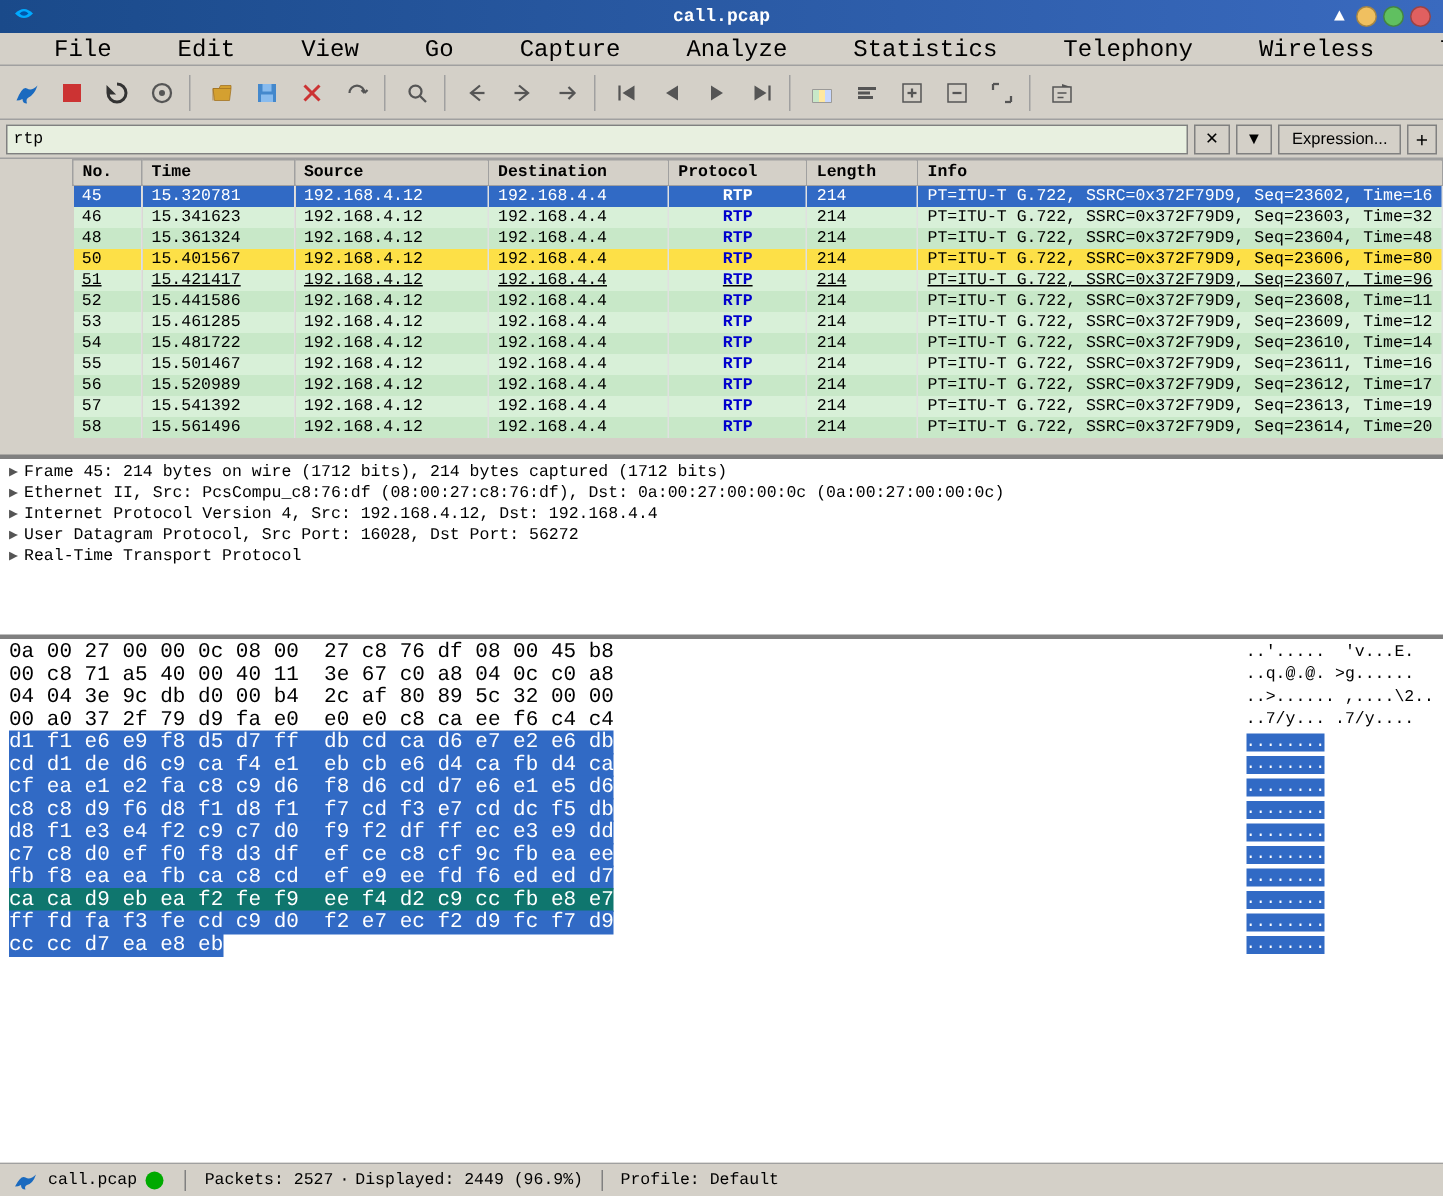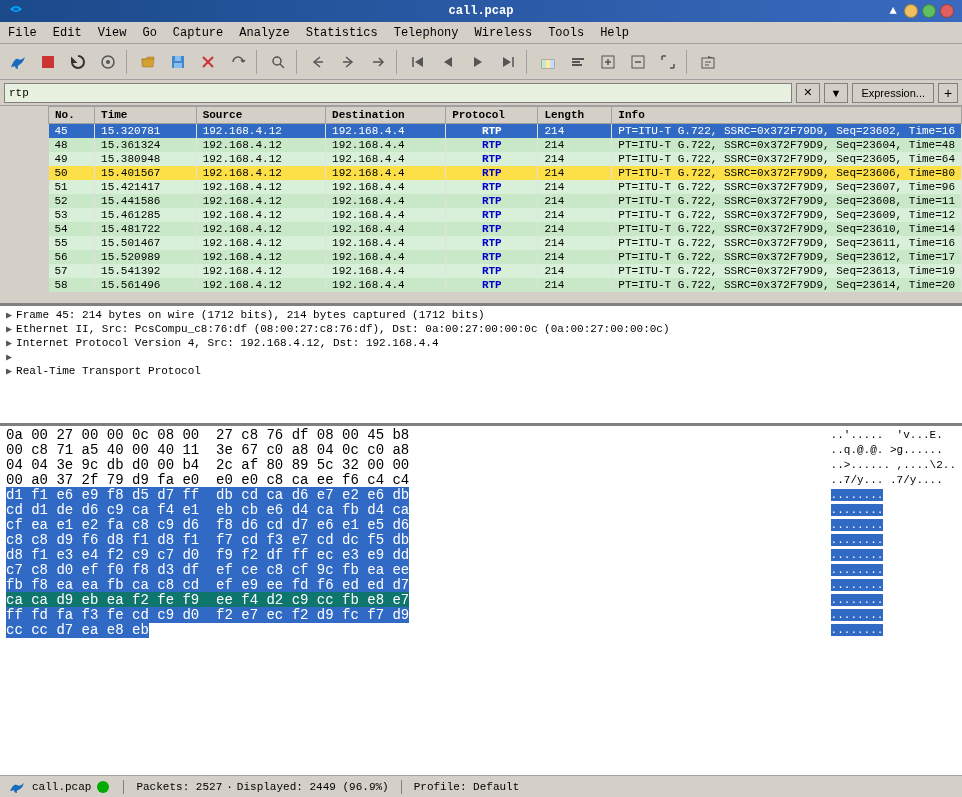--- a/index.html
+++ b/index.html
@@ -10,21 +10,21 @@
     #title-bar .window-controls { position: absolute; right: 8px; display: flex; gap: 4px; }
     .win-btn { width: 14px; height: 14px; border-radius: 50%; border: 1px solid rgba(0,0,0,0.3); cursor: pointer; }
     .win-btn.minimize { background: #f0c060; }
     .win-btn.maximize { background: #60c060; }
     .win-btn.close { background: #e06060; }
     .win-btn.hidden-btn { background: transparent; border: none; }
     #title-bar .left-icon { position: absolute; left: 8px; }
     
     
     #menu-bar { background: #d4d0c8; border-bottom: 1px solid #a0a0a0; padding: 2px 0; height: 22px; display: flex; align-items: center; }
-    .menu-item { padding: 2px 8px; cursor: pointer; font-size: 12px; }
+    .menu-item { padding: 2px 8px; cursor: pointer; font-size: 16px; margin-left: 28px; }
     
     
     #toolbar { background: #d4d0c8; border-bottom: 1px solid #a0a0a0; padding: 2px 4px; height: 36px; display: flex; align-items: center; gap: 2px; }
     .tb-btn { width: 28px; height: 28px; background: #d4d0c8; border: 1px solid transparent; cursor: pointer; display: flex; align-items: center; justify-content: center; font-size: 14px; border-radius: 2px; }
     .tb-separator { width: 4px; height: 24px; border-left: 1px solid #a0a0a0; margin: 0 2px; }
     
     
     #filter-bar { display: flex; align-items: center; background: #d4d0c8; border-bottom: 1px solid #a0a0a0; padding: 2px 4px; height: 26px; gap: 4px; }
     #filter-input { flex: 1; height: 20px; border: 1px solid #808080; padding: 1px 4px; font-size: 11px; background: #e8f0e0; font-family: 'Courier New', monospace; }
     .filter-btn { height: 20px; padding: 0 6px; font-size: 11px; cursor: pointer; background: #d4d0c8; border: 1px solid #808080; }
@@ -259,48 +259,48 @@
         <tbody id="packet-tbody">
         <tr class="row-selected" style="background: rgb(49, 106, 197); color: white; margin-top: 14px;">
               <td>45</td>
               <td>15.320781</td>
               <td>192.168.4.12</td>
               <td>192.168.4.4</td>
               <td style="text-align: center; font-weight: bold; color: white;">RTP</td>
               <td>214</td>
               <td>PT=ITU-T G.722, SSRC=0x372F79D9, Seq=23602, Time=16</td>
             </tr>
+            <tr class="row-rtp" style="background: rgb(216, 240, 216);">
+              <td>46</td>
+              <td>15.341623</td>
+              <td>192.168.4.12</td>
+              <td>192.168.4.4</td>
+              <td style="text-align: center; font-weight: bold; color: rgb(0, 0, 204);">RTP</td>
+              <td>214</td>
+              <td>PT=ITU-T G.722, SSRC=0x372F79D9, Seq=23603, Time=32</td>
+            </tr>
             <tr class="row-rtp" style="background: rgb(200, 232, 200);">
               <td>48</td>
               <td>15.361324</td>
               <td>192.168.4.12</td>
               <td>192.168.4.4</td>
               <td style="text-align: center; font-weight: bold; color: rgb(0, 0, 204);">RTP</td>
               <td>214</td>
               <td>PT=ITU-T G.722, SSRC=0x372F79D9, Seq=23604, Time=48</td>
             </tr>
-            <tr class="row-rtp" style="background: rgb(216, 240, 216);">
-              <td>49</td>
-              <td>15.380948</td>
-              <td>192.168.4.12</td>
-              <td>192.168.4.4</td>
-              <td style="text-align: center; font-weight: bold; color: rgb(0, 0, 204);">RTP</td>
-              <td>214</td>
-              <td>PT=ITU-T G.722, SSRC=0x372F79D9, Seq=23605, Time=64</td>
-            </tr>
             <tr class="row-rtp" style="background: #fde047;">
               <td>50</td>
               <td>15.401567</td>
               <td>192.168.4.12</td>
               <td>192.168.4.4</td>
               <td style="text-align: center; font-weight: bold; color: rgb(0, 0, 204);">RTP</td>
               <td>214</td>
               <td>PT=ITU-T G.722, SSRC=0x372F79D9, Seq=23606, Time=80</td>
             </tr>
-            <tr class="row-rtp" style="background: rgb(216, 240, 216);">
+            <tr class="row-rtp" style="background: rgb(216, 240, 216); text-decoration: underline;">
               <td>51</td>
               <td>15.421417</td>
               <td>192.168.4.12</td>
               <td>192.168.4.4</td>
               <td style="text-align: center; font-weight: bold; color: rgb(0, 0, 204);">RTP</td>
               <td>214</td>
               <td>PT=ITU-T G.722, SSRC=0x372F79D9, Seq=23607, Time=96</td>
             </tr>
             <tr class="row-rtp" style="background: rgb(200, 232, 200);">
               <td>52</td>
@@ -378,20 +378,21 @@
       <div class="detail-item">
         <span class="detail-arrow" style="font-size: 10px; color: rgb(85, 85, 85);">▶</span>
         <span class="detail-text">Ethernet II, Src: PcsCompu_c8:76:df (08:00:27:c8:76:df), Dst: 0a:00:27:00:00:0c (0a:00:27:00:00:0c)</span>
       </div>
       <div class="detail-item">
         <span class="detail-arrow" style="font-size: 10px; color: rgb(85, 85, 85);">▶</span>
         <span class="detail-text">Internet Protocol Version 4, Src: 192.168.4.12, Dst: 192.168.4.4</span>
       </div>
       <div class="detail-item">
         <span class="detail-arrow" style="font-size: 10px; color: rgb(85, 85, 85);">▶</span>
+        <span class="detail-text">User Datagram Protocol, Src Port: 16028, Dst Port: 56272</span>
       </div>
       <div class="detail-item">
         <span class="detail-arrow" style="font-size: 10px; color: rgb(85, 85, 85);">▶</span>
         <span class="detail-text">Real-Time Transport Protocol</span>
       </div>
     </div>
 
   <div id="hex-dump" style="flex:1; background:white; overflow:hidden; display:flex; font-family:'Courier New',monospace; font-size:11px; line-height:15px;">
     <div id="hex-bytes" style="padding:2px 6px; white-space:pre; flex:1;">0a 00 27 00 00 0c 08 00  27 c8 76 df 08 00 45 b8
 00 c8 71 a5 40 00 40 11  3e 67 c0 a8 04 0c c0 a8

